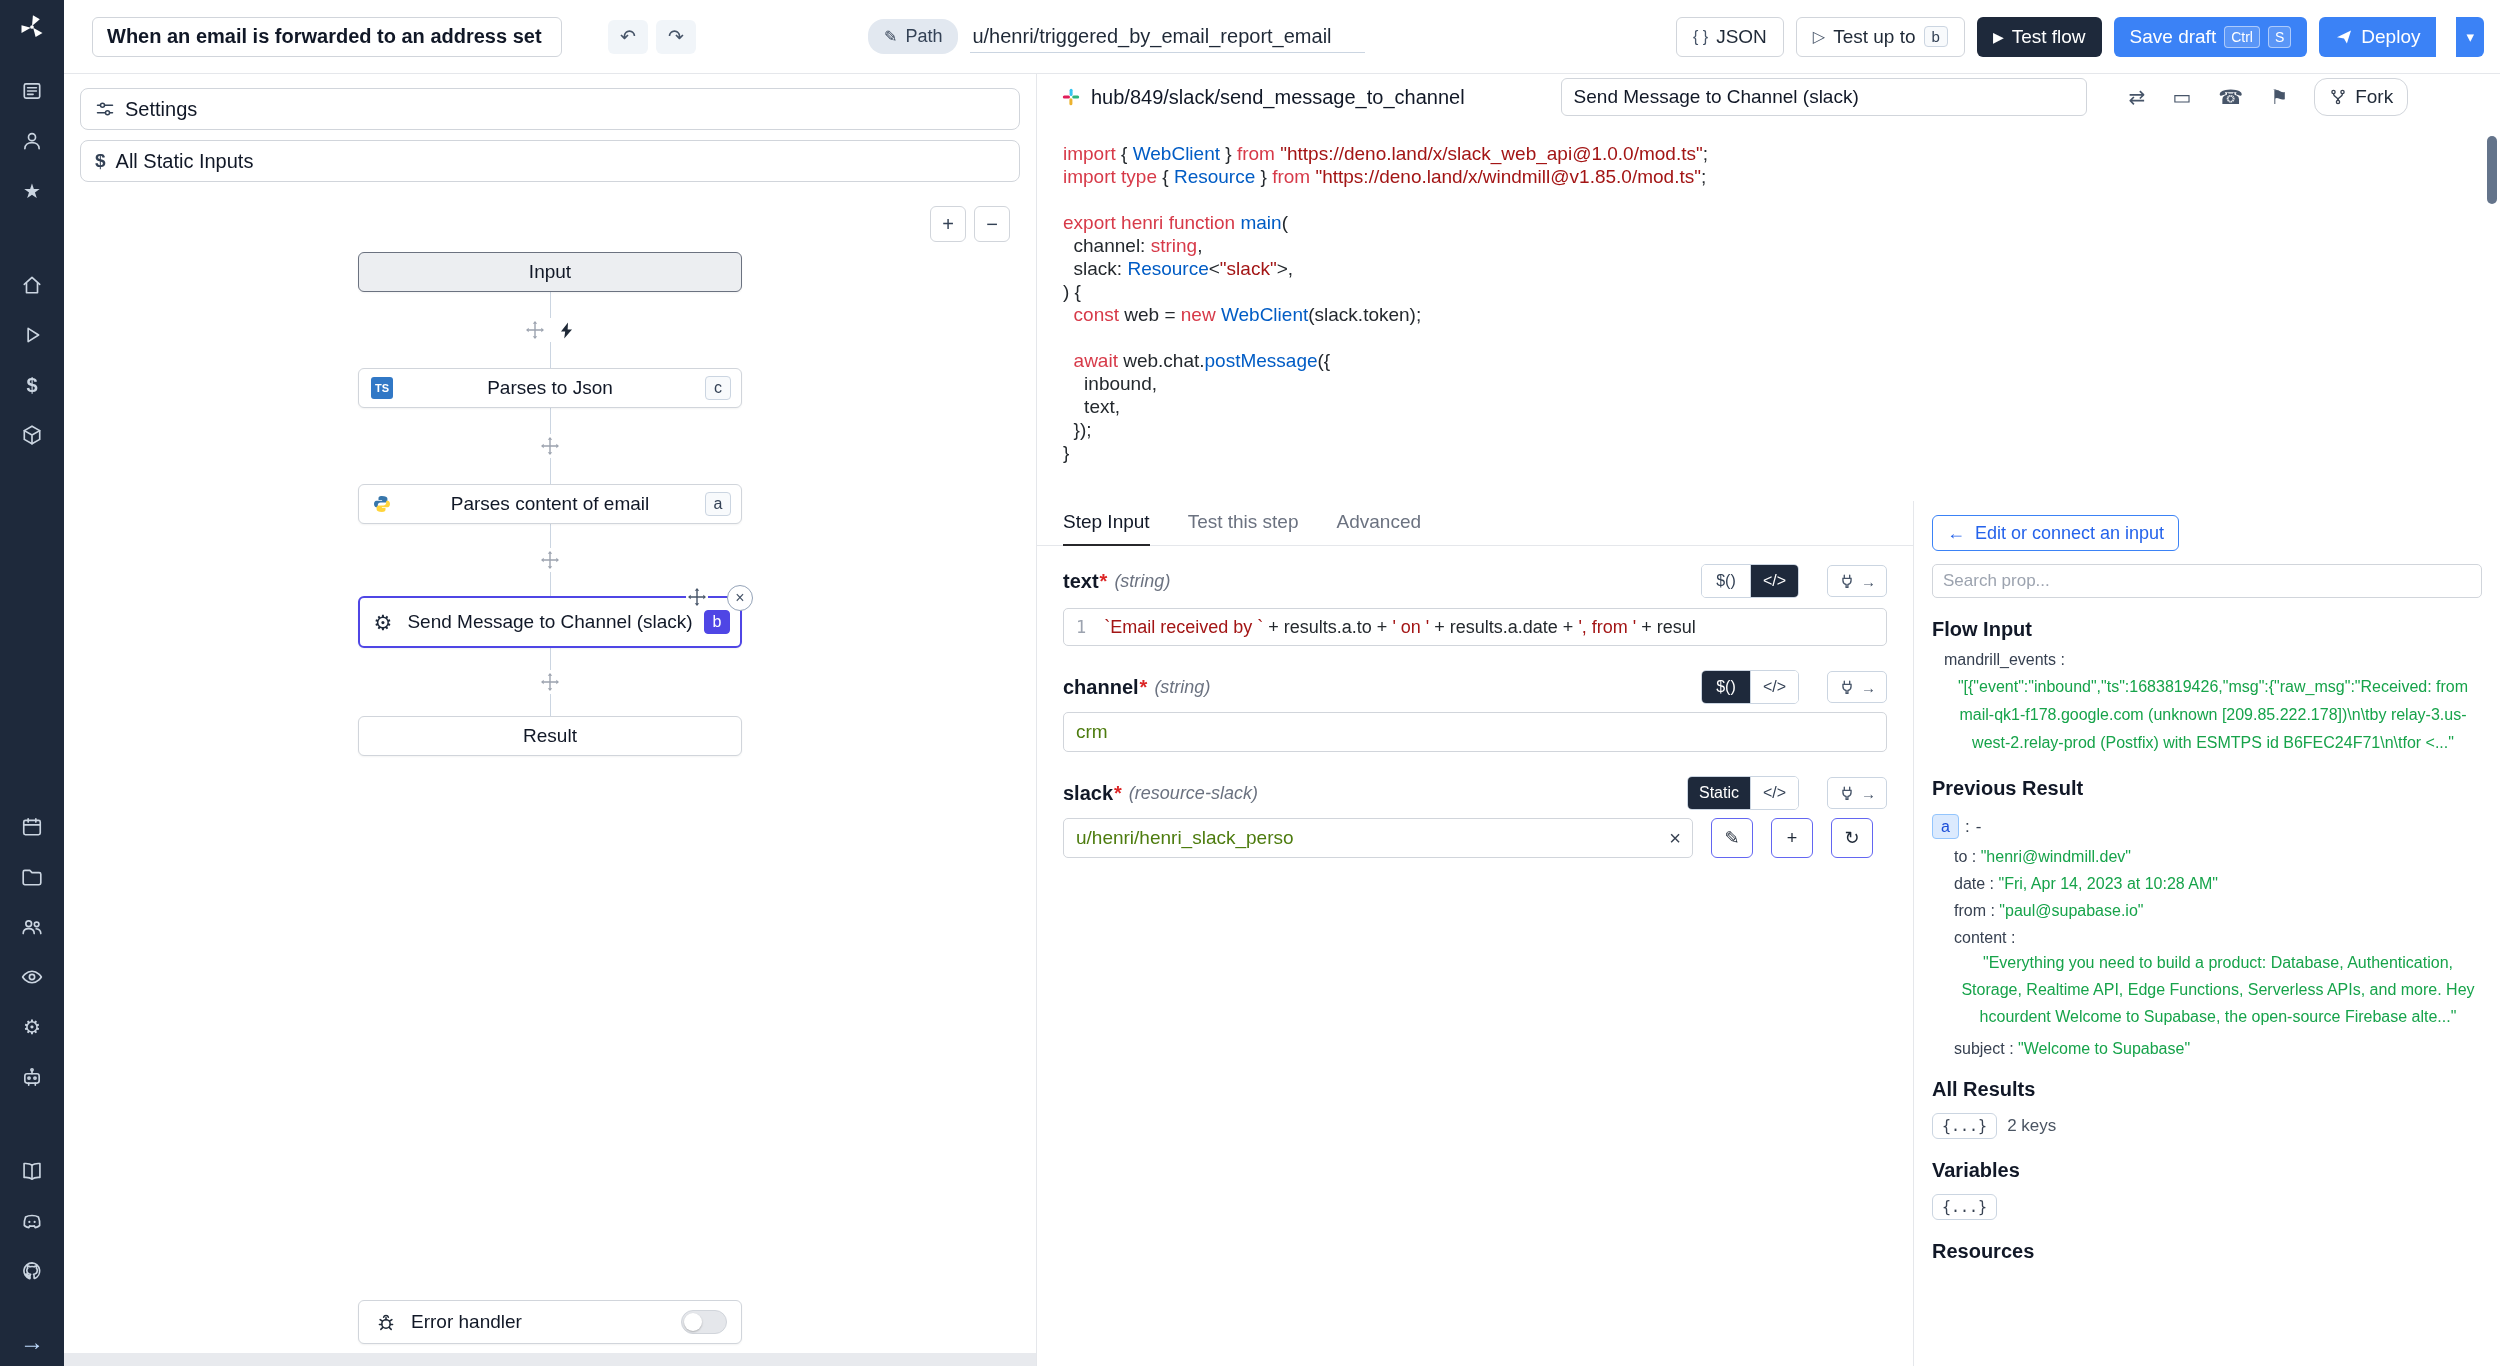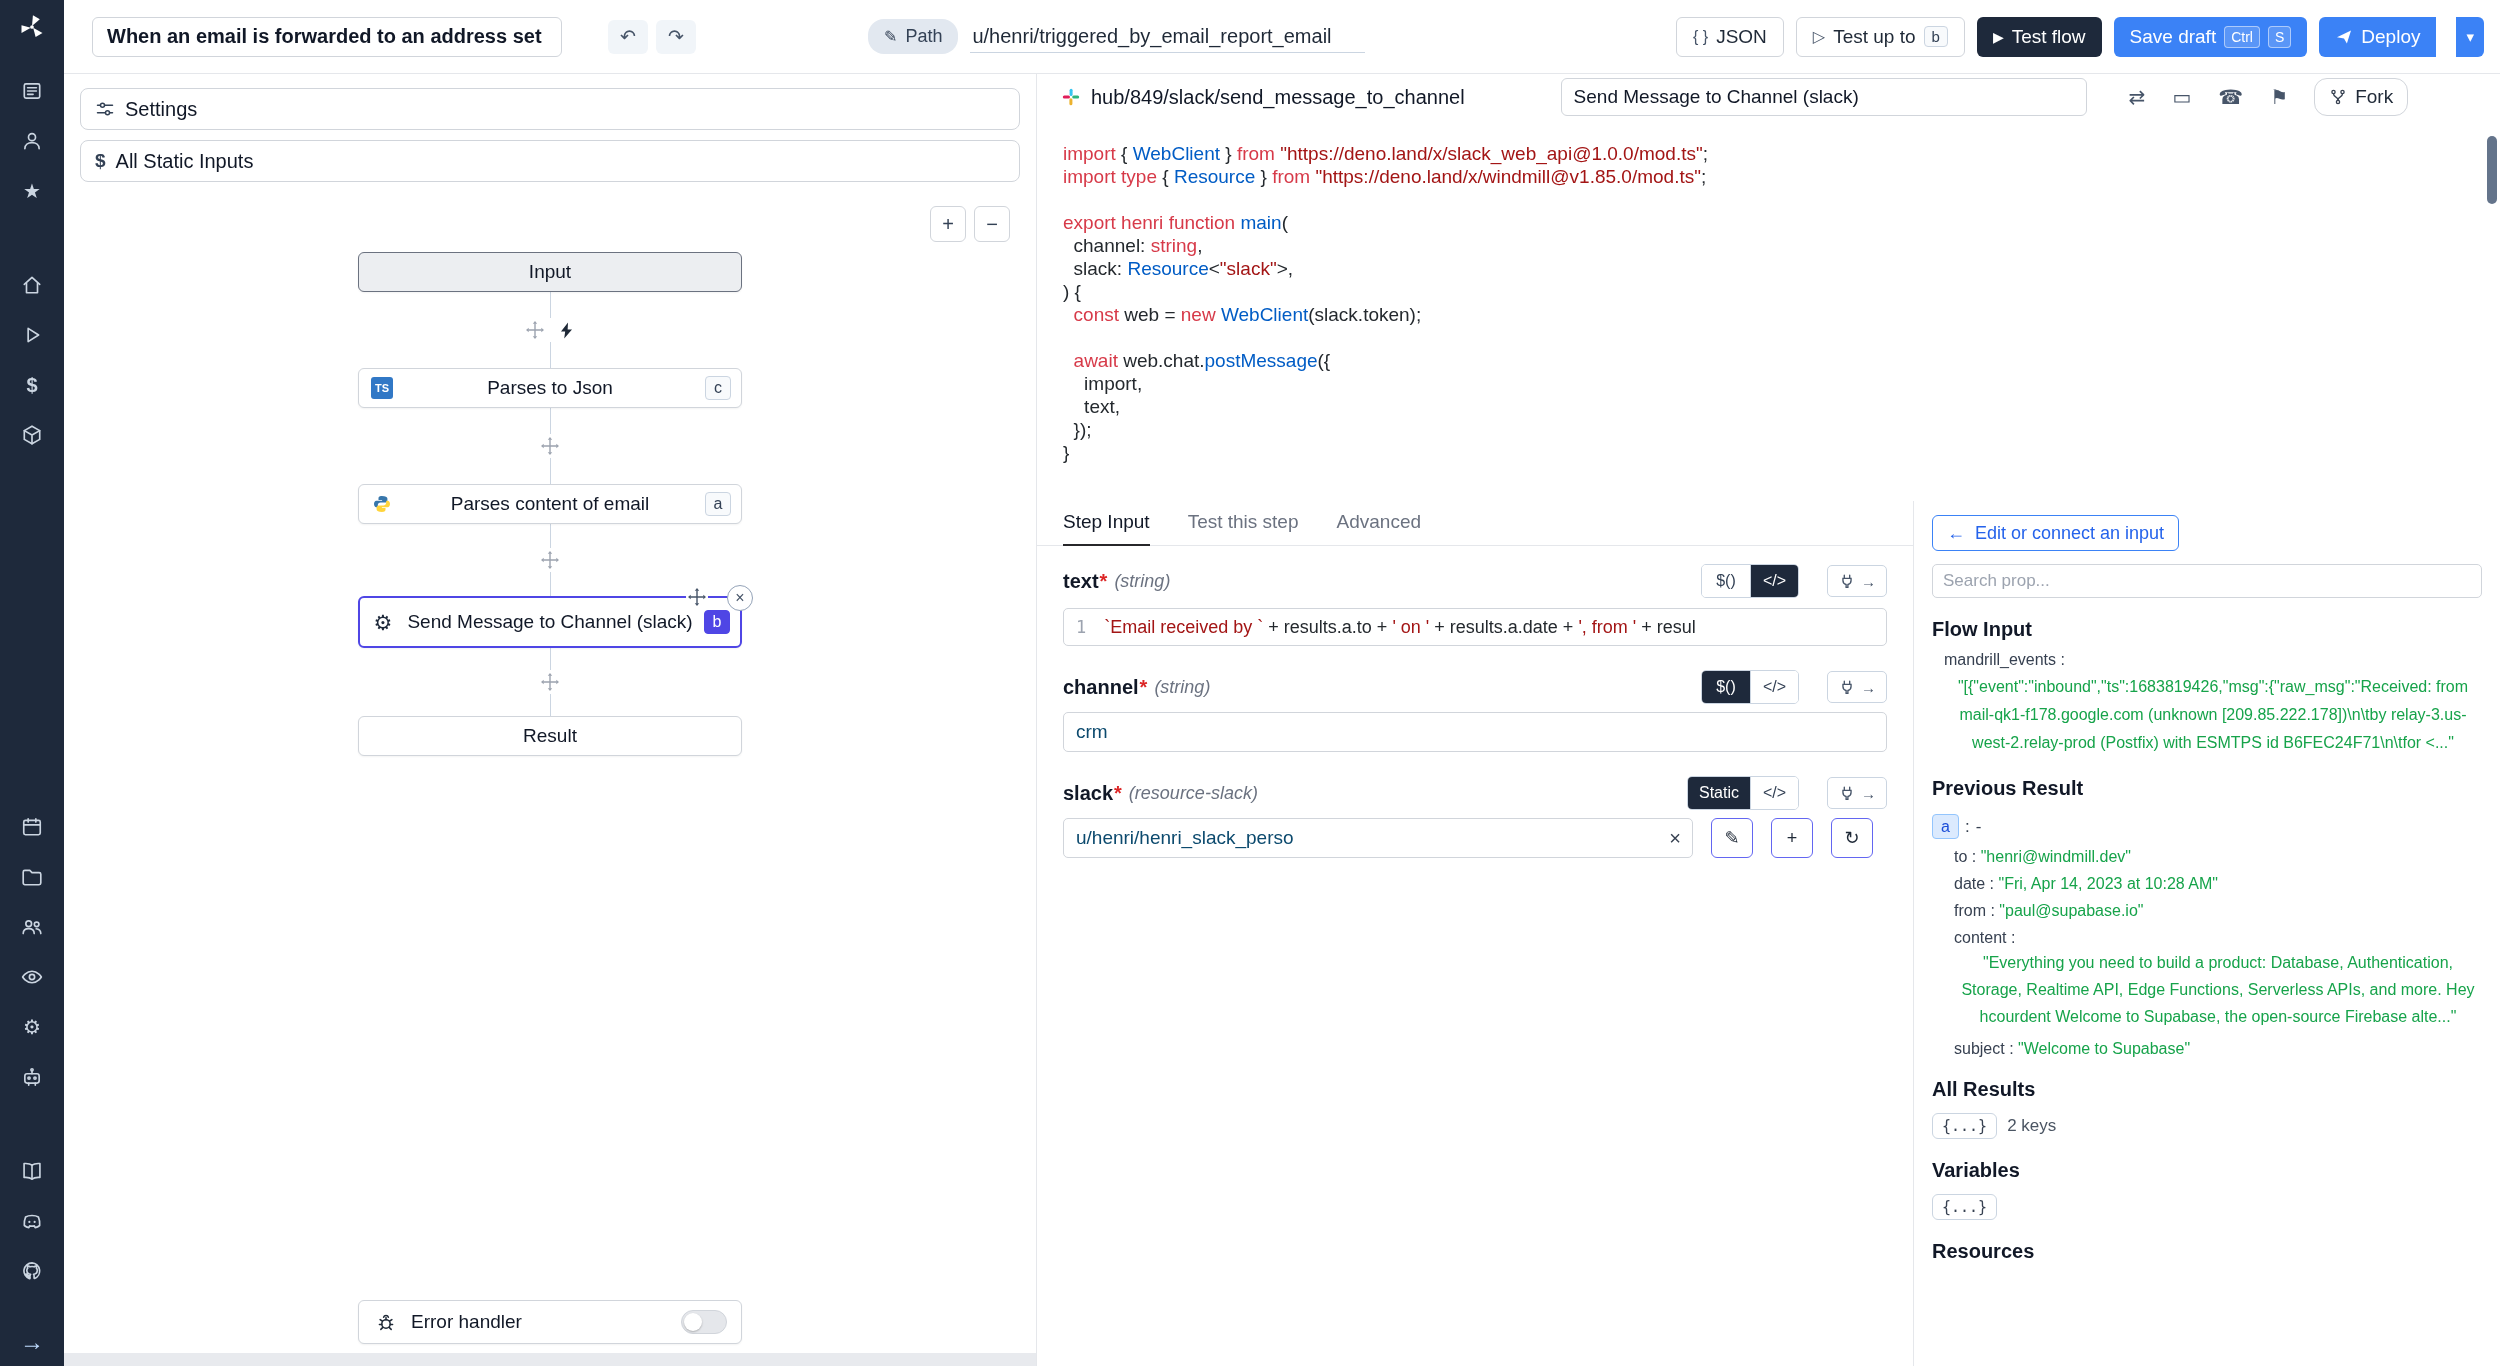--- a/index.html
+++ b/index.html
@@ -101,21 +101,21 @@
 .seg-b.dark{background:#1e293b;color:#fff}
 .seg-b + .seg-b{border-left:1px solid #cbd5e1}
 .plug-btn{margin-left:28px;height:32px;border:1px solid #cbd5e1;border-radius:5px;background:#fff;display:flex;align-items:center;gap:5px;padding:0 10px;color:#475569}
 .pl-ar{font-size:15px}
 .expr{margin-top:10px;height:38px;border:1px solid #d1d5db;border-radius:5px;display:flex;align-items:center;padding:0 12px;font-family:"DejaVu Sans Mono",monospace;font-size:18px;overflow:hidden;white-space:nowrap}
 .gut{color:#9ca3af;margin-right:18px;font-size:17px;font-family:"DejaVu Sans Mono",monospace}
 .expr-line{overflow:hidden;white-space:pre;font-family:"DejaVu Sans Mono",monospace}
 .help-row{display:flex;justify-content:flex-end;margin-top:8px;font-size:17px;color:#374151}
 .help-row span{cursor:pointer}
 .chevv{font-size:13px;color:#374151}
-.f-input{margin-top:8px;width:100%;height:40px;border:1px solid #d1d5db;border-radius:5px;padding:0 12px;font-size:19px;color:#0c4a6e}
+.f-input{margin-top:8px;width:100%;height:40px;border:1px solid #d1d5db;border-radius:5px;padding:0 12px;font-size:19px;color:#4d7c0f}
 .res-row{margin-top:8px;display:flex;align-items:center;gap:18px}
 .res-wrap{position:relative;flex:0 0 630px}
 .res-wrap .f-input{margin-top:0}
 .clear-x{position:absolute;right:12px;top:50%;transform:translateY(-50%);color:#374151;font-size:20px;cursor:pointer}
 .ico-btn{width:42px;height:40px;border:1px solid #6366f1;border-radius:6px;background:#fff;color:#1f2937;font-size:18px;display:flex;align-items:center;justify-content:center}
 
 .props-col{flex:1;padding:14px 18px 0;overflow:hidden}
 .edit-connect{display:inline-flex;align-items:center;gap:10px;border:1px solid #3b82f6;color:#2563eb;border-radius:6px;height:36px;padding:0 14px;font-size:18px;background:#fff}
 .arrow-l{font-size:18px}
 .prop-search{margin-top:13px;width:100%;height:34px;border:1px solid #d1d5db;border-radius:5px;padding:0 10px;font-size:17px;color:#111827}
@@ -480,21 +480,21 @@
               <div class="cl"><span class="t-k">import</span><span class="t-p"> { </span><span class="t-b">WebClient</span><span class="t-p"> } </span><span class="t-k">from</span><span class="t-p"> </span><span class="t-s">"https://deno.land/x/slack_web_api@1.0.0/mod.ts"</span><span class="t-p">;</span></div>
               <div class="cl"><span class="t-k">import</span><span class="t-p"> </span><span class="t-k">type</span><span class="t-p"> { </span><span class="t-b">Resource</span><span class="t-p"> } </span><span class="t-k">from</span><span class="t-p"> </span><span class="t-s">"https://deno.land/x/windmill@v1.85.0/mod.ts"</span><span class="t-p">;</span></div>
               <div class="cl">&nbsp;</div>
               <div class="cl"><span class="t-k">export</span><span class="t-p"> </span><span class="t-k">henri</span><span class="t-p"> </span><span class="t-k">function</span><span class="t-p"> </span><span class="t-b">main</span><span class="t-p">(</span></div>
               <div class="cl"><span class="t-p">  channel: </span><span class="t-k">string</span><span class="t-p">,</span></div>
               <div class="cl"><span class="t-p">  slack: </span><span class="t-b">Resource</span><span class="t-p">&lt;</span><span class="t-s">"slack"</span><span class="t-p">&gt;,</span></div>
               <div class="cl"><span class="t-p">) {</span></div>
               <div class="cl"><span class="t-p">  </span><span class="t-k">const</span><span class="t-p"> web = </span><span class="t-k">new</span><span class="t-p"> </span><span class="t-b">WebClient</span><span class="t-p">(slack.token);</span></div>
               <div class="cl">&nbsp;</div>
               <div class="cl"><span class="t-p">  </span><span class="t-k">await</span><span class="t-p"> web.chat.</span><span class="t-b">postMessage</span><span class="t-p">({</span></div>
-              <div class="cl"><span class="t-p">    import,</span></div>
+              <div class="cl"><span class="t-p">    inbound,</span></div>
               <div class="cl"><span class="t-p">    text,</span></div>
               <div class="cl"><span class="t-p">  });</span></div>
               <div class="cl"><span class="t-p">}</span></div>
             </div>
         </div>
 
         <div class="below">
 
           <div class="form-col">
             <div class="tabs">

